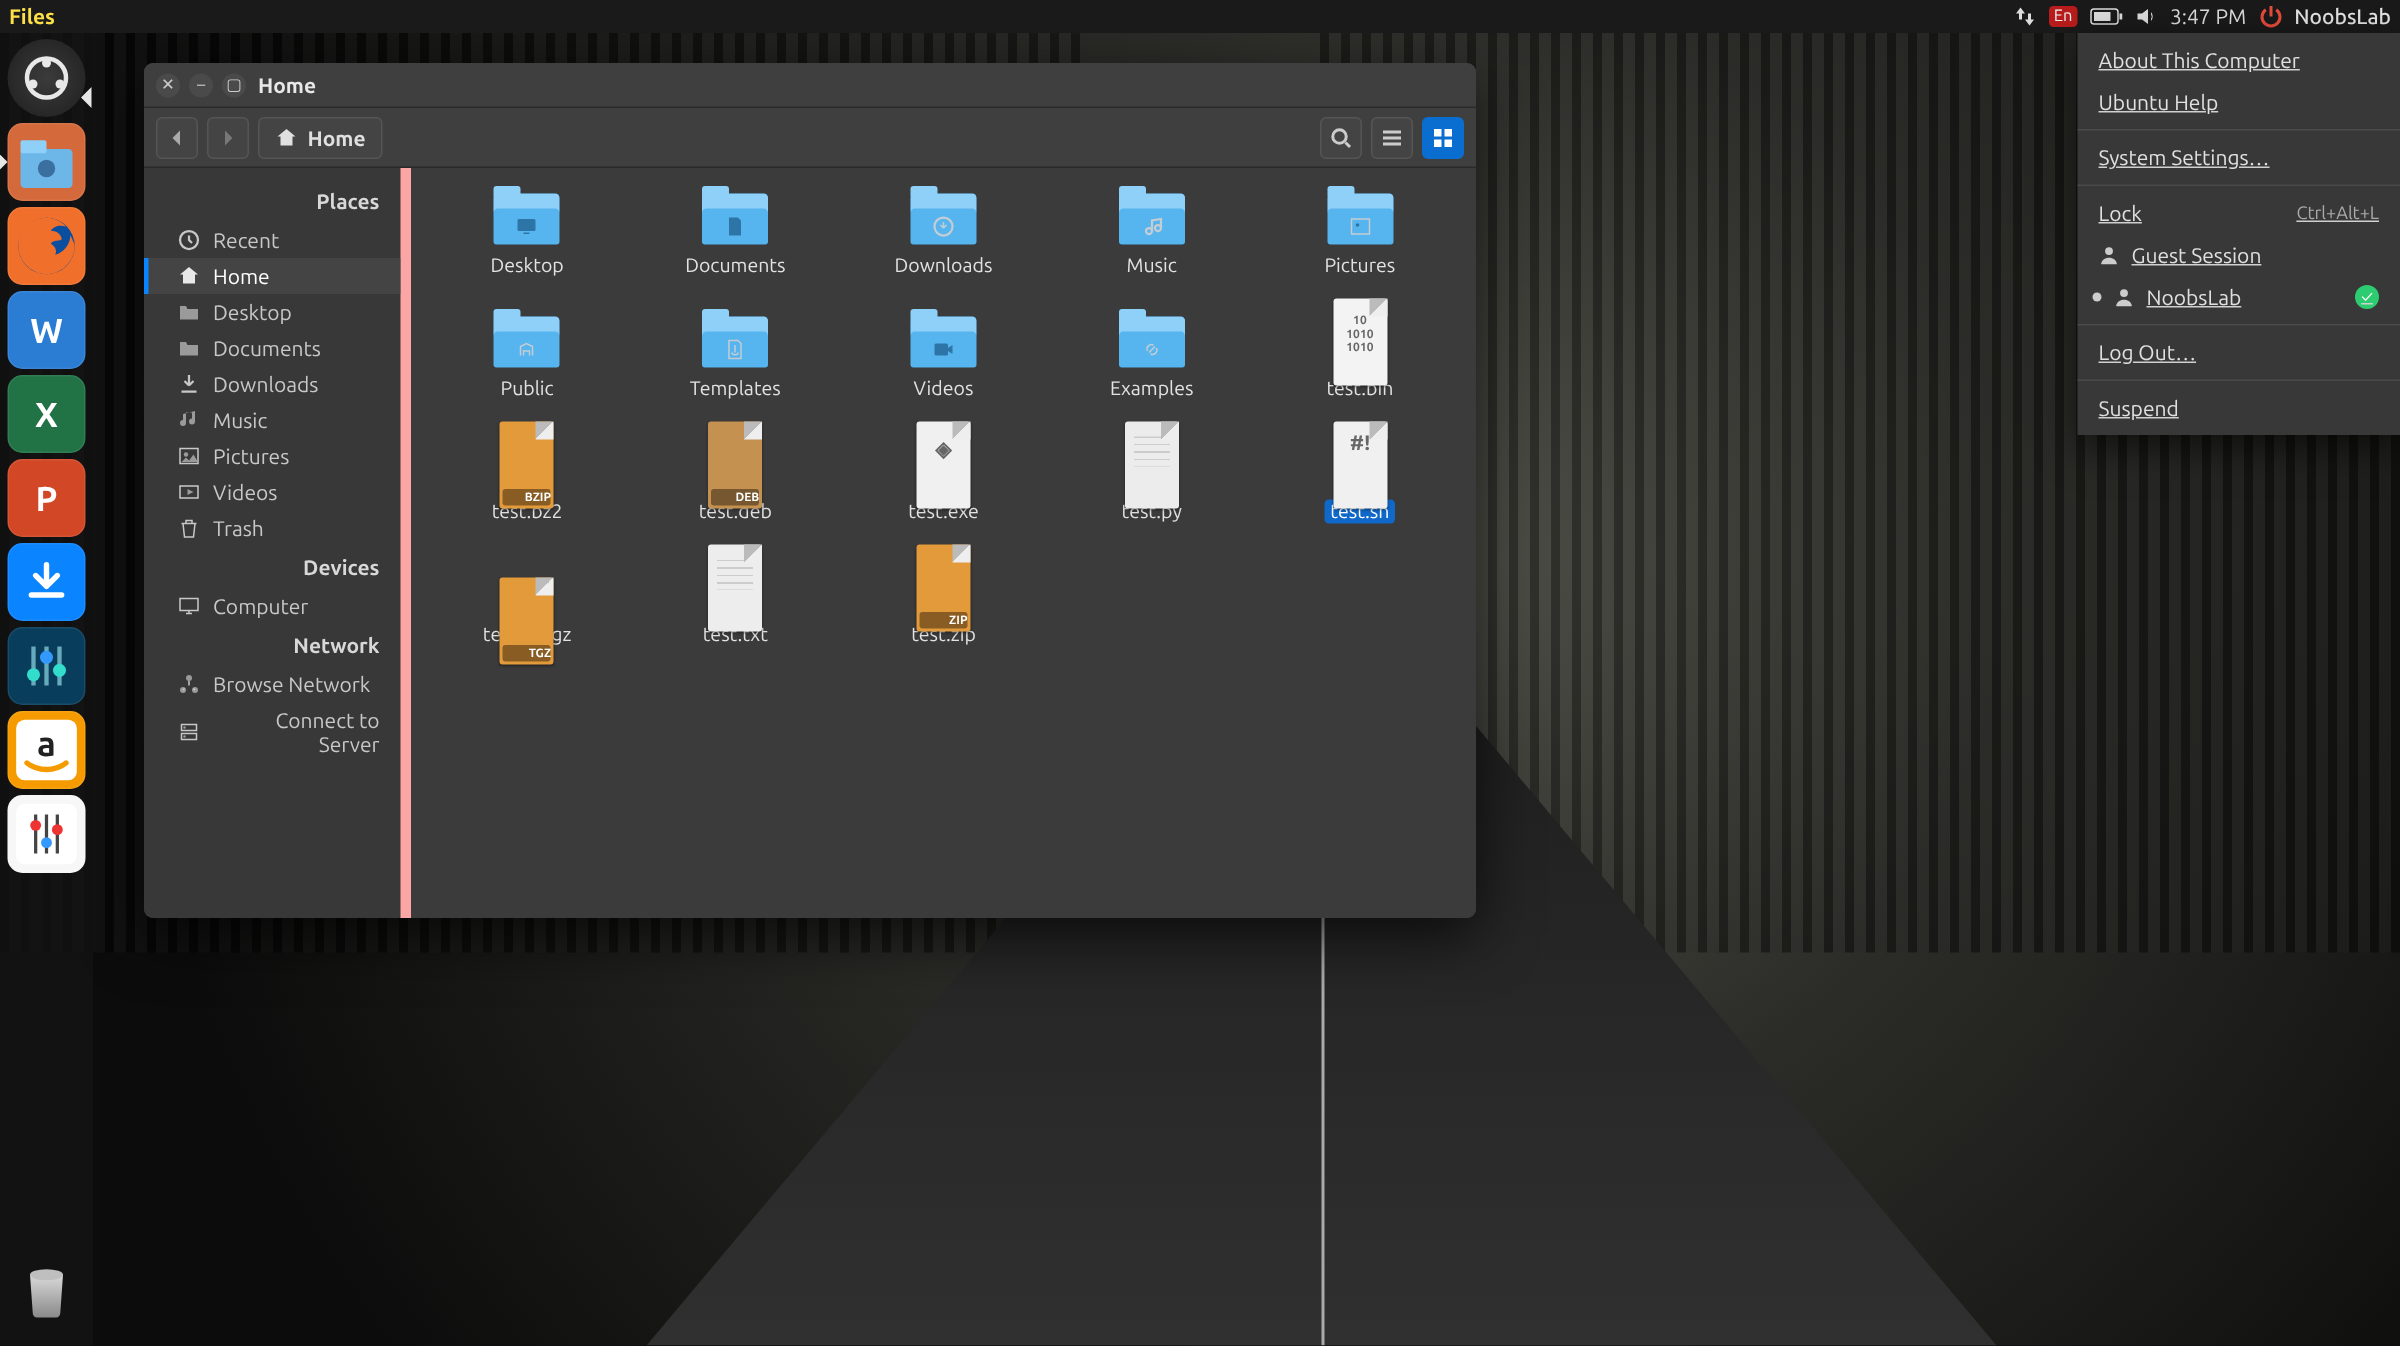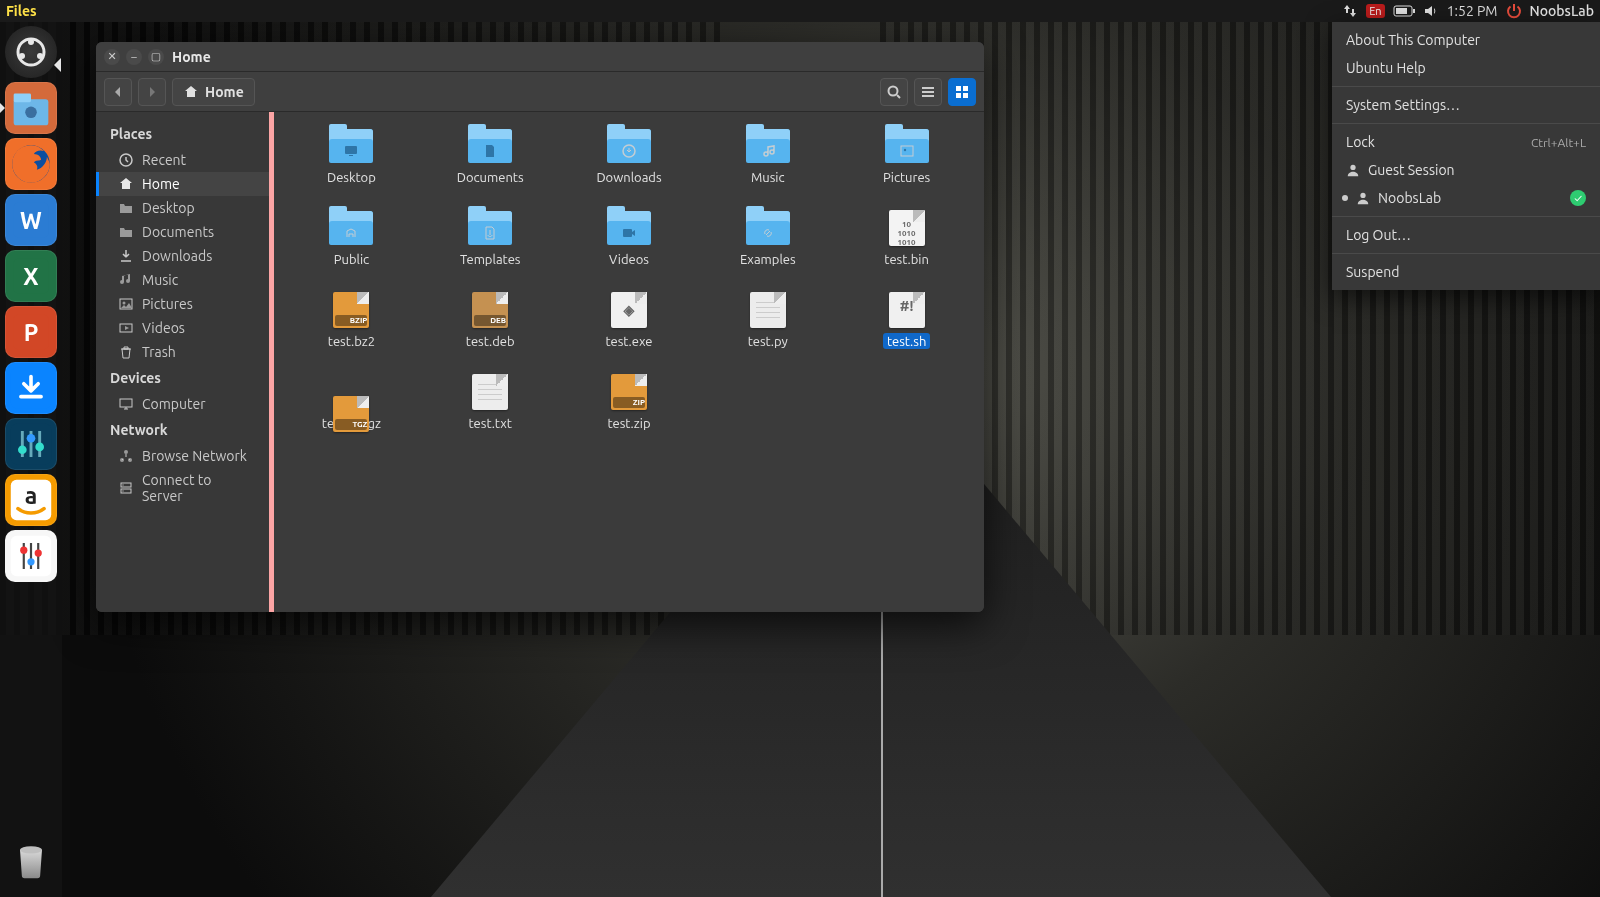--- a/index.html
+++ b/index.html
@@ -38,53 +38,53 @@
 #fmwin .titlebar .wbtns span { width:16px; height:16px; border-radius:8px; background:#4a4a4a; display:inline-flex; align-items:center; justify-content:center; font-size:11px; color:#ccc; cursor:pointer; }
 #fmwin .titlebar .title { font-weight:600; color:#e8e8e8; }
 #fmwin .toolbar { height:40px; background:#3f3f3f; display:flex; align-items:center; padding:0 8px; gap:6px; border-bottom:1px solid #2a2a2a; }
 #fmwin .toolbar .navbtn { width:28px; height:28px; border:1px solid #555; border-radius:4px; background:#444; display:flex; align-items:center; justify-content:center; color:#999; cursor:pointer; }
 #fmwin .toolbar .path { height:28px; border:1px solid #555; border-radius:4px; background:#444; display:flex; align-items:center; padding:0 10px; gap:6px; color:#e0e0e0; font-weight:600; cursor:pointer; }
 #fmwin .toolbar .grow { flex:1; }
 #fmwin .toolbar .ibtn { width:28px; height:28px; border:1px solid #555; border-radius:4px; background:#444; display:flex; align-items:center; justify-content:center; color:#ccc; cursor:pointer; }
 #fmwin .toolbar .ibtn.active{ background:#0a6ed1; border-color:#0a6ed1; color:#fff;}
 #fmwin .toolbar .ibtn svg{width:16px;height:16px;}
 #fmwin .body { flex:1; display:flex; }
-#fmwin .sidebar { width:178px; background:#383838; border-right:5px solid #fca5a5; padding:8px 0; overflow:auto; }
+#fmwin .sidebar { width:178px; background:#383838; border-right:7px solid #fca5a5; padding:8px 0; overflow:auto;text-align:right; }
 #fmwin .sidebar .hdr { padding:6px 14px; color:#d8d8d8; font-weight:700; font-size:14px; }
 #fmwin .sidebar .row { position:relative; padding:4px 14px 4px 22px; display:flex; align-items:center; gap:8px; color:#c8c8c8; cursor:pointer; }
 #fmwin .sidebar .row.selected{ background:#444; color:#fff; }
 #fmwin .sidebar .row.selected::before{ content:""; position:absolute; left:0; top:0; bottom:0; width:3px; background:#0a84ff; }
 #fmwin .sidebar .row svg{width:16px;height:16px;flex:0 0 auto; fill:#9a9a9a;}
 #fmwin .sidebar .row.selected svg{fill:#e8e8e8;}
 #fmwin .content { flex:1; background:#3b3b3b; padding:10px 12px; overflow:auto; }
 #fmwin .grid { display:grid; grid-template-columns: repeat(5, 1fr); gap:16px 8px; }
 #fmwin .item { display:flex; flex-direction:column; align-items:center; gap:4px; padding:4px; border-radius:3px; cursor:pointer; }
 #fmwin .item .lbl { color:#e2e2e2; font-size:13px; text-align:center; }
 #fmwin .item.sel .lbl{ background:#1068c9; color:#fff; border-radius:2px; padding:0 3px; box-shadow:0 0 0 1px #1068c9;}
 #fmwin .item .ico { width:48px; height:40px; display:flex; align-items:center; justify-content:center; }
 .folder-ico { width:44px; height:34px; background:#56b4ef; border-radius:3px 3px 2px 2px; position:relative; box-shadow:inset 0 10px 0 #8fd0f8; display:flex; align-items:flex-end; justify-content:center; padding-bottom:4px;}
 .folder-ico::before{content:""; position:absolute; top:-5px; left:0; width:18px; height:7px; background:#8fd0f8; border-radius:2px 2px 0 0;}
 .folder-ico svg{width:16px;height:16px; fill:#2a6fa0; opacity:.9;}
-.file-ico{ width:36px; height:36px; background:#eee; border-radius:2px; position:relative; box-shadow:0 1px 2px rgba(0,0,0,.4);padding-left:12px;}
+.file-ico{ width:36px; height:58px; background:#eee; border-radius:2px; position:relative; box-shadow:0 1px 2px rgba(0,0,0,.4);padding-left:12px;}
 .file-ico::after{content:""; position:absolute; top:0; right:0; width:12px; height:12px; background:linear-gradient(135deg,#bbb 50%,#eee 50%);}
 .file-ico.bin{ background:#f3f3f3; }
 .file-ico.bz2{ background:#e39a3b; }
 .file-ico.deb{ background:#c59151; }
 .file-ico.exe{ background:#f0f0f0; }
 .file-ico.py{ background:#ececec; }
 .file-ico.sh{ background:#f0f0f0; }
 .file-ico.txt{ background:#ededed; }
 .file-ico.tgz{ background:#e39a3b;margin-top:44px; }
 .file-ico.zip{ background:#e39a3b; }
 .file-ico .badge{ position:absolute; bottom:2px; left:2px; right:2px; font-size:8px; text-align:right; color:#fff; background:rgba(0,0,0,.4); border-radius:2px; padding:1px 0; font-weight:bold;}
 .file-ico .mark{ position:absolute; top:6px; left:8px; right:8px; font-size:14px; color:#666; text-align:center; font-weight:bold;}
 .file-ico .lines{position:absolute; top:10px; left:6px; right:6px; height:20px; background:repeating-linear-gradient(#ccc 0 1px, transparent 1px 5px);}
 
 
-#sysmenu { position:absolute; top:22px; right:0; width:268px; background:#383838; box-shadow:0 8px 24px rgba(0,0,0,.6); z-index:60; padding:4px 0; font-size:14px; }
+#sysmenu { position:absolute; top:22px; right:0; width:215px; background:#383838; box-shadow:0 8px 24px rgba(0,0,0,.6); z-index:60; padding:4px 0; font-size:14px;text-decoration:underline; }
 #sysmenu .mi { padding:6px 14px; color:#e0e0e0; cursor:pointer; display:flex; align-items:center; gap:8px;}
 #sysmenu .mi .grow{flex:1;}
 #sysmenu .mi .accel{ color:#aaa; font-size:12px;}
 #sysmenu .sep{ height:1px; background:#4a4a4a; margin:4px 0;}
 #sysmenu .usr-dot{ width:6px;height:6px;border-radius:3px;background:#ccc; margin-left:-4px;}
 #sysmenu .usr-ico{width:14px;height:14px;fill:#ccc;}
 #sysmenu .check{width:16px;height:16px;border-radius:8px;background:#2ecc71;display:inline-flex;align-items:center;justify-content:center;color:#fff;font-size:11px;}
 
 #launcher .reveal { position:absolute; left:54px; top:36px; width:0;height:0; border-top:7px solid transparent;border-bottom:7px solid transparent;border-right:7px solid #e6e6e6; z-index:30;}
 </style>
@@ -108,21 +108,21 @@
           <rect x="1" y="1" width="18" height="10" rx="2" stroke="#ddd"></rect>
           <rect x="3" y="3" width="11" height="6" fill="#ddd"></rect>
           <rect x="20" y="4" width="2" height="4" fill="#ddd"></rect>
         </svg>
       </span>
     <span class="ind">
         <svg width="16" height="16" viewBox="0 0 16 16" fill="#ddd">
           <path d="M2 6v4h3l4 3V3L5 6H2zm9 .5a3 3 0 010 3v1.5a4.5 4.5 0 000-6V6.5z"></path>
         </svg>
       </span>
-    <span class="ind">1:52 PM</span>
+    <span class="ind">3:47 PM</span>
     <span class="ind power">
         <svg width="16" height="16" viewBox="0 0 16 16" fill="none" stroke="#e74c3c" stroke-width="2">
           <path d="M8 1v7"></path>
           <path d="M4.5 3.5a6 6 0 107 0"></path>
         </svg>
       </span>
     <span class="ind name">NoobsLab</span>
   </span>
 </div>
 

